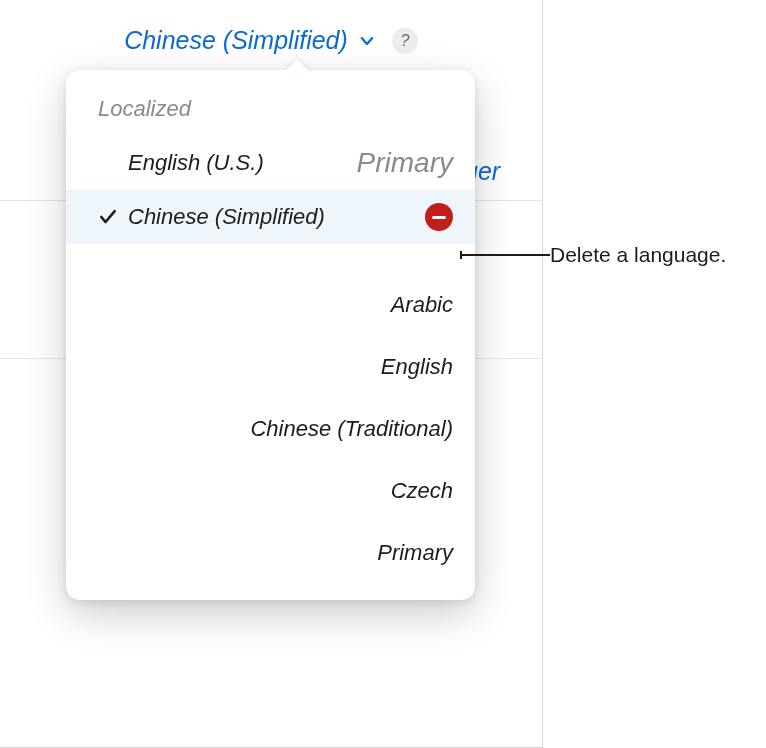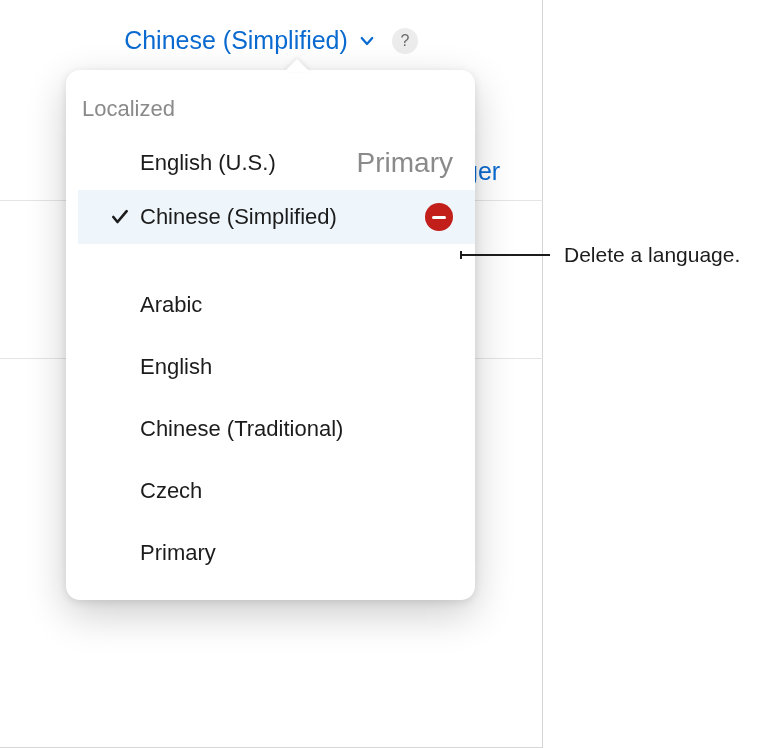--- a/index.html
+++ b/index.html
@@ -11,20 +11,21 @@
       position: relative;
     }
     .panel {
       border: 1px solid #d6d6d6;
       border-top: none;
       border-left: none;
       width: 543px;
       height: 748px;
       background: #fff;
       position: relative;
+      font-style: italic;
     }
     .divider-1 {
       position: absolute;
       left: 0;
       top: 200px;
       width: 543px;
       border-top: 1px solid #e5e5e5;
     }
     .divider-2 {
       position: absolute;
@@ -94,26 +95,25 @@
       left: 218px;
       width: 0; height: 0;
       border-left: 13px solid transparent;
       border-right: 13px solid transparent;
       border-bottom: 13px solid #fff;
       filter: drop-shadow(0 -2px 2px rgba(0,0,0,0.08));
     }
     .section-header {
       color: #8a8a8a;
       font-size: 22px;
-      padding: 0 0 14px 16px;
+      padding: 0 0 14px 32px;
     }
     .items {
       display: flex;
       flex-direction: column;
-      padding-left: 12px;
     }
     .item {
       display: flex;
       align-items: center;
       height: 54px;
       padding: 0 22px 0 22px;
       cursor: pointer;
     }
     .item.selected {
       background: #eef5fb;
@@ -144,21 +144,21 @@
       justify-content: center;
       cursor: pointer;
     }
     .delete-btn .minus {
       width: 14px;
       height: 3px;
       background: #fff;
       border-radius: 2px;
     }
     .section-spacer { height: 30px; }
-    .not-localized .item { height: 62px; }
+    .not-localized .item { height: 62px; text-align: right; }
     .callout {
       position: absolute;
       top: 243px;
       left: 460px;
       display: flex;
       align-items: center;
     }
     .callout-line {
       width: 90px;
       height: 2px;
@@ -168,21 +168,20 @@
     .callout-line::before {
       content: "";
       position: absolute;
       left: 0; top: -3px;
       width: 2px; height: 8px;
       background: #1c1c1c;
     }
     .callout-text {
       font-size: 21px;
       color: #1c1c1c;
-      margin-left: 14px;
       white-space: nowrap;
     }
   </style>
 </head>
 <body>
 
 <div class="panel">
   <div class="divider-1"></div>
   <div class="divider-2"></div>
 

